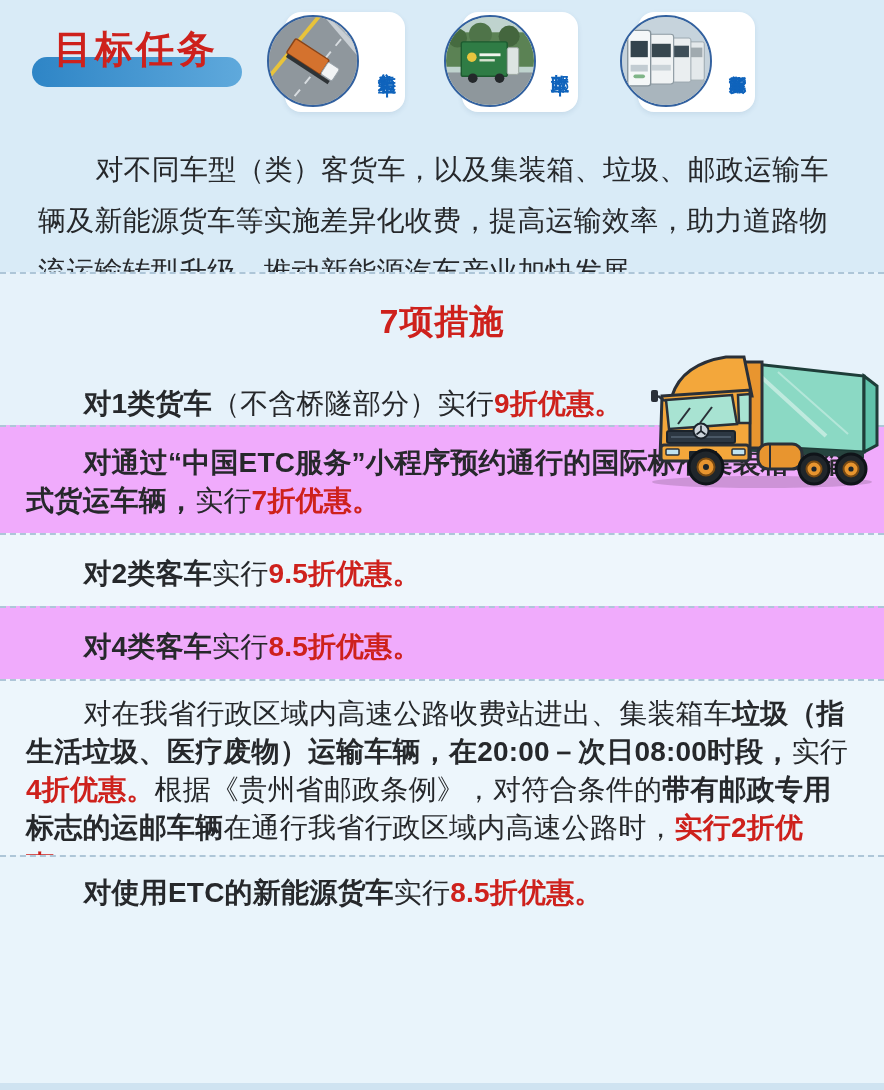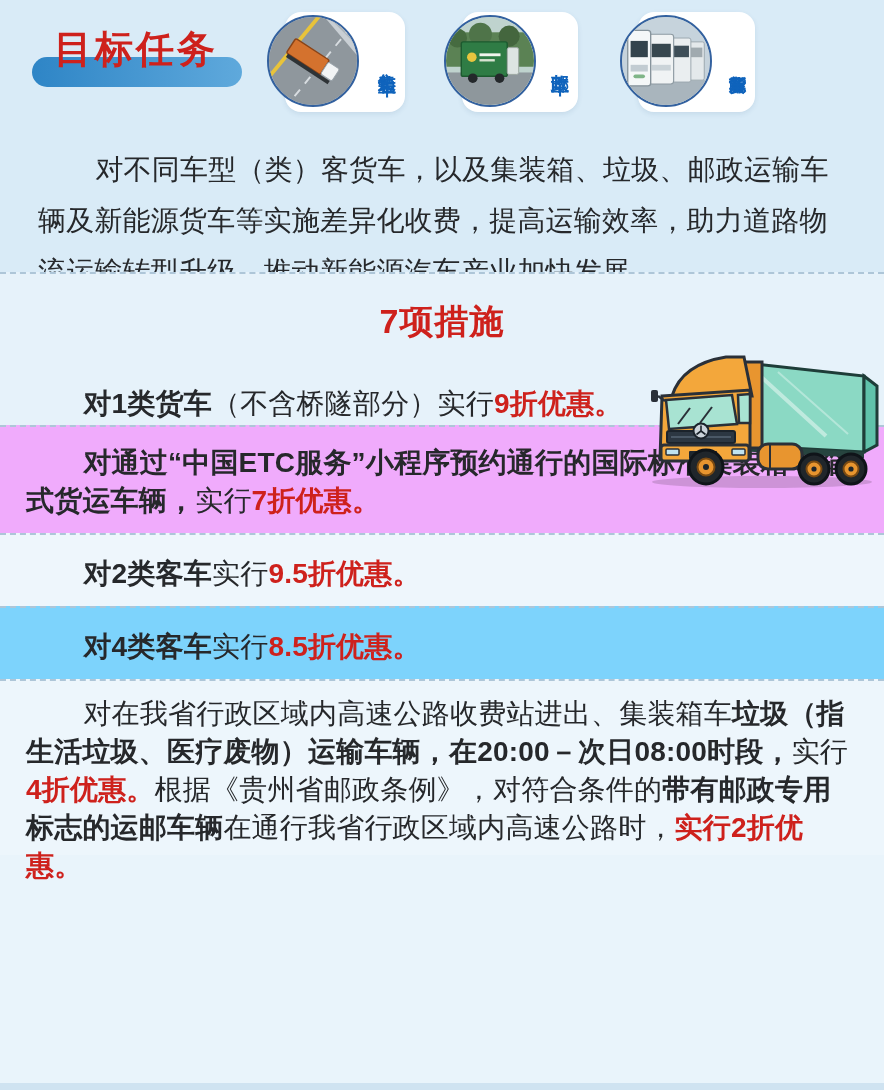--- a/index.html
+++ b/index.html
@@ -18,21 +18,21 @@
   .page{position:relative;width:884px;height:1090px;}
 
   
   .sec{position:relative;box-sizing:border-box;}
   .sec + .sec{border-top:2px dashed var(--divider);}
   .sec-header{height:272px;background:#D9EBF7;}
   .sec-m1{height:153px;background:#E6F2FA;}
   .sec-m2{height:78px;background:#EFF7FD;}
   .sec-m3{height:108px;background:#f0abfc;}
   .sec-m4{height:73px;background:#EEF6FC;}
-  .sec-m5{height:73px;background:#7dd3fc;}
+  .sec-m5{height:73px;background:#f0abfc;}
   .sec-m6{height:176px;background:#EDF6FC;}
   .sec-m7{height:157px;background:#E9F4FB;}
   .bottom-strip{position:absolute;left:0;bottom:0;width:884px;height:7px;background:#CFE3F1;}
 
   
   .title-wrap{position:absolute;left:32px;top:20px;width:212px;height:70px;}
   .title-pill{
     position:absolute;left:0;top:37px;width:210px;height:30px;border-radius:15px;
     background:linear-gradient(90deg,#2E85C6 0%,#5FA9DC 100%);
   }
@@ -185,20 +185,23 @@
   </div>
 
   <div class="sec sec-m5">
     <p class="measure m5"><span class="seg-b ">对4类客车</span><span class="">实行</span><span class="seg-b seg-r">8.5折优惠。</span></p>
   </div>
 
   <div class="sec sec-m6">
     <p class="measure m6"><span class="">对在我省行政区域内高速公路收费站进出、集装箱车</span><span class="seg-b ">垃圾（指生活垃圾、医疗废物）运输车辆，在20:00－次日08:00时段，</span><span class="">实行</span><span class="seg-b seg-r">4折优惠。</span><span class="">根据《贵州省邮政条例》，对符合条件的</span><span class="seg-b ">带有邮政专用标志的运邮车辆</span><span class="">在通行我省行政区域内高速公路时，</span><span class="seg-b seg-r">实行2折优惠。</span></p>
   </div>
 
+  <div class="sec sec-m7">
+    <p class="measure m7"><span class="seg-b ">对使用ETC的新能源货车</span><span class="">实行</span><span class="seg-b seg-r">8.5折优惠。</span></p>
+  </div>
 
   <div class="truck-cartoon">
     <svg viewBox="0 0 246 168">
       <ellipse cx="124" cy="158" rx="110" ry="6" fill="#1a1a1a" opacity="0.16"></ellipse>
 
       <polygon points="98,38 226,52 226,128 98,121" fill="#8BD9C4" stroke="#1E3D38" stroke-width="3"></polygon>
       <polygon points="226,52 239,62 239,121 226,128" fill="#5FC2AA" stroke="#1E3D38" stroke-width="3"></polygon>
       <polygon points="98,121 226,128 226,134 98,127" fill="#27443F"></polygon>
       <line x1="120" y1="50" x2="188" y2="112" stroke="#FFFFFF" stroke-width="4" opacity="0.45"></line>
       <line x1="140" y1="48" x2="210" y2="110" stroke="#FFFFFF" stroke-width="2" opacity="0.35"></line>

